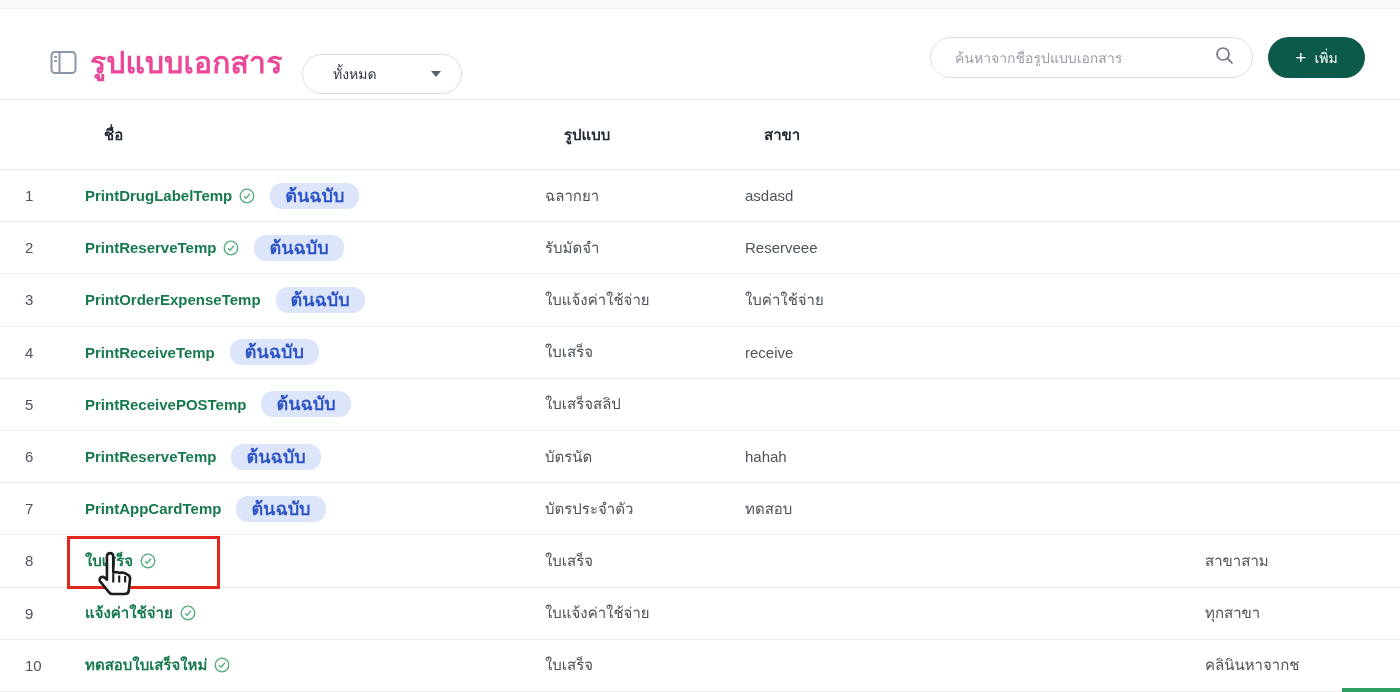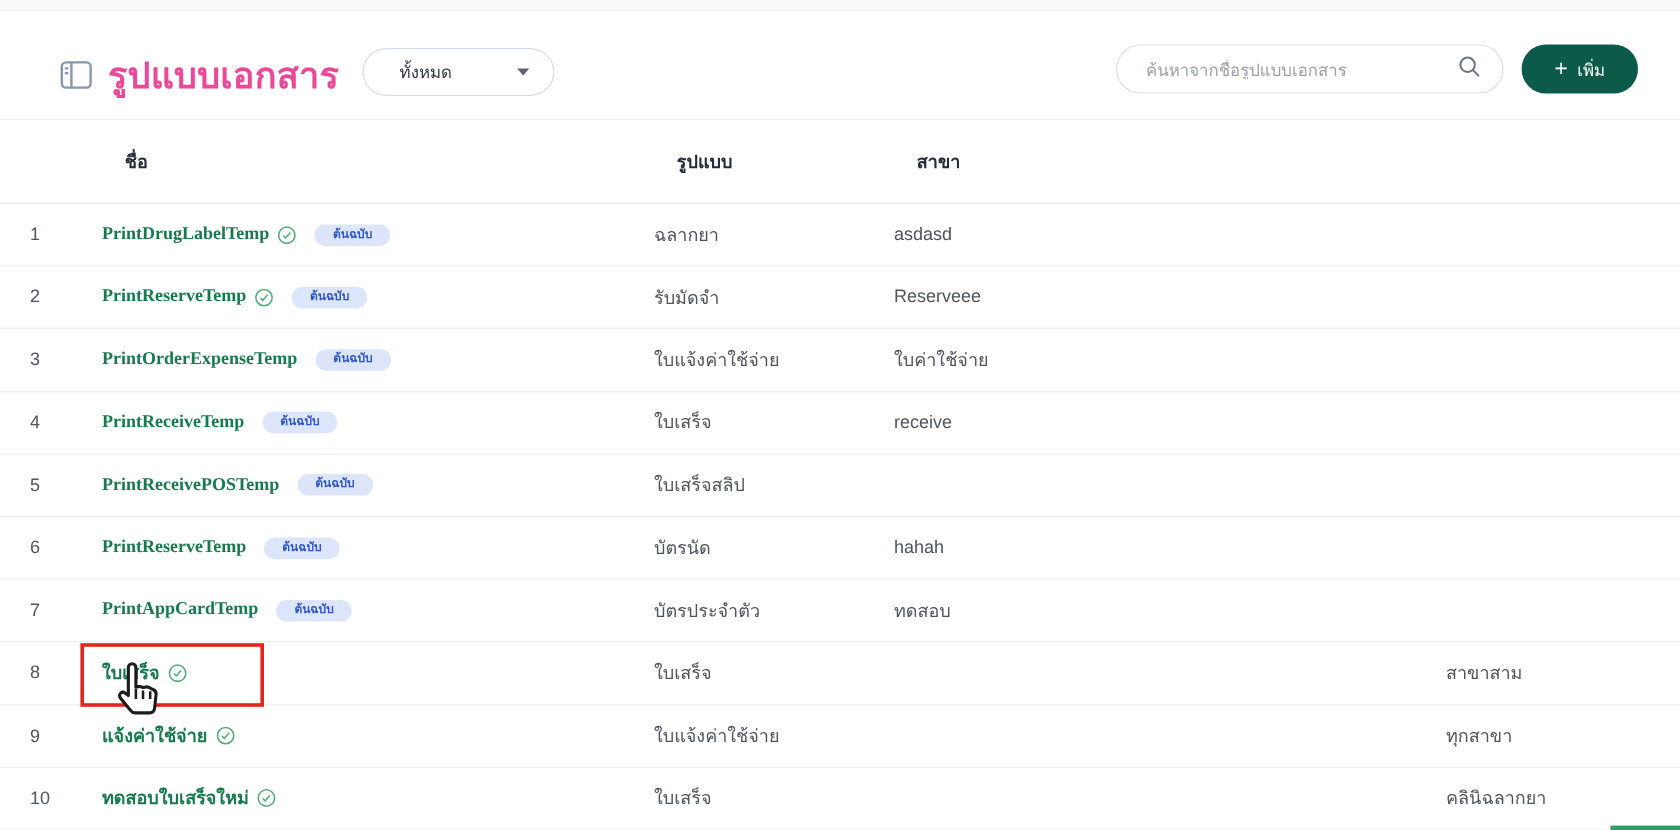--- a/index.html
+++ b/index.html
@@ -14,21 +14,21 @@
   .top-strip {
     position:absolute; top:0; left:0; width:1400px; height:9px;
     background:#f8faf7; border-bottom:1px solid #f1f1ee;
   }
   
   .page-header { position:absolute; top:9px; left:0; width:1400px; height:91px; background:#fff; border-bottom:1px solid #ededed; }
   .title-wrap { position:absolute; left:50px; top:30px; display:flex; align-items:center; gap:13px; }
   .title-icon { width:27px; height:25px; display:inline-block; }
   .page-title { font-size:30px; font-weight:800; color:#ec4899; letter-spacing:.2px; }
   .filter-pill {
-    position:absolute; left:302px; top:31px; width:160px; height:40px;
+    position:absolute; left:302px; top:45px; width:160px; height:40px;
     border:1px solid #d9dde3; border-radius:21px; background:#fff;
     display:flex; align-items:center; padding:0 20px 0 30px; cursor:pointer;justify-content:flex-end;
   }
   .filter-pill .val { font-size:14px; color:#333a45; flex:1; }
   .caret-down {
     width:0; height:0; border-left:5px solid transparent; border-right:5px solid transparent;
     border-top:6px solid #5a6270;
   }
   .search-pill {
     position:absolute; left:930px; top:28px; width:323px; height:41px;
@@ -53,24 +53,24 @@
   .trow {
     display:grid; grid-template-columns:85px 460px 200px 460px 195px;
     align-items:center; width:1400px; border-bottom:1px solid #ededed;
   }
   .trow.head { height:70px; border-bottom:1px solid #e6e6e6;padding-left:19px; }
   .trow.body-row { height:52.2px; }
   .cell { font-size:15px; color:#4e545c; }
   .c-no { padding-left:25px; }
   .head .cell { font-weight:700; color:#232b38; }
   .name-cell { display:flex; align-items:center; gap:7px; }
-  .name-link { font-size:15px; font-weight:700; color:#177a4e; cursor:pointer;font-family:Liberation Serif, serif; }
+  .name-link { font-size:15px; font-weight:700; color:#177a4e; cursor:pointer; }
   .check-ic { width:16px; height:16px; display:inline-flex; }
   .badge {
-    margin-left:8px; background:#dce5f9; color:#2d55c8; font-size:10px; font-weight:700;
+    margin-left:8px; background:#dce5f9; color:#2d55c8; font-size:18px; font-weight:700;
     border-radius:12px; padding:4px 15px; line-height:1; white-space:nowrap;
   }
   
   .hl-box {
     position:absolute; left:67px; top:536px; width:153px; height:53px;
     border:3px solid #e1261d; background:transparent; pointer-events:none;
   }
   .hand-cursor { position:absolute; left:94px; top:548px; width:42px; height:62px; pointer-events:none; }
   .bottom-green-bar {
     position:absolute; right:0; bottom:0; width:58px; height:4px; background:#2f9e63;
@@ -259,21 +259,21 @@
       <span class="check-ic">
           <svg viewBox="0 0 16 16">
             <circle cx="8" cy="8" r="6.8" fill="none" stroke="#54ac7c" stroke-width="1.3"></circle>
             <path d="M5 8.3l2 2 4-4.6" fill="none" stroke="#54ac7c" stroke-width="1.3"></path>
           </svg>
         </span>
 
     </div>
     <div class="cell">ใบเสร็จ</div>
     <div class="cell"></div>
-    <div class="cell">คลินิฉลากยา</div>
+    <div class="cell">คลินินหาจากช</div>
   </div>
 </div>
 
 <div class="hl-box"></div>
 <svg class="hand-cursor" viewBox="0 0 24 34">
   <path d="M9.2 2.2c1 0 1.8.8 1.8 1.8v9.3l1.2-.2c.6-.1 1.3 0 1.8.3.4.1.9.1 1.2 0 .7-.2 1.4-.2 2 .1l2 1c.9.4 1.5 1.4 1.4 2.4l-.7 6.6c-.1 1.2-1.1 2.1-2.3 2.1h-7c-.8 0-1.5-.4-2-1l-5-6.1c-.6-.7-.5-1.7.2-2.3.6-.5 1.5-.5 2.1 0l1.5 1.2V4c0-1 .8-1.8 1.8-1.8z" fill="#ffffff" stroke="#1c1c1c" stroke-width="1.5" stroke-linejoin="round"></path>
   <line x1="11" y1="14" x2="11" y2="19" stroke="#1c1c1c" stroke-width="1.2"></line>
   <line x1="14.4" y1="15" x2="14.4" y2="19" stroke="#1c1c1c" stroke-width="1.2"></line>
   <line x1="17.8" y1="15.3" x2="17.8" y2="19" stroke="#1c1c1c" stroke-width="1.2"></line>
 </svg>

